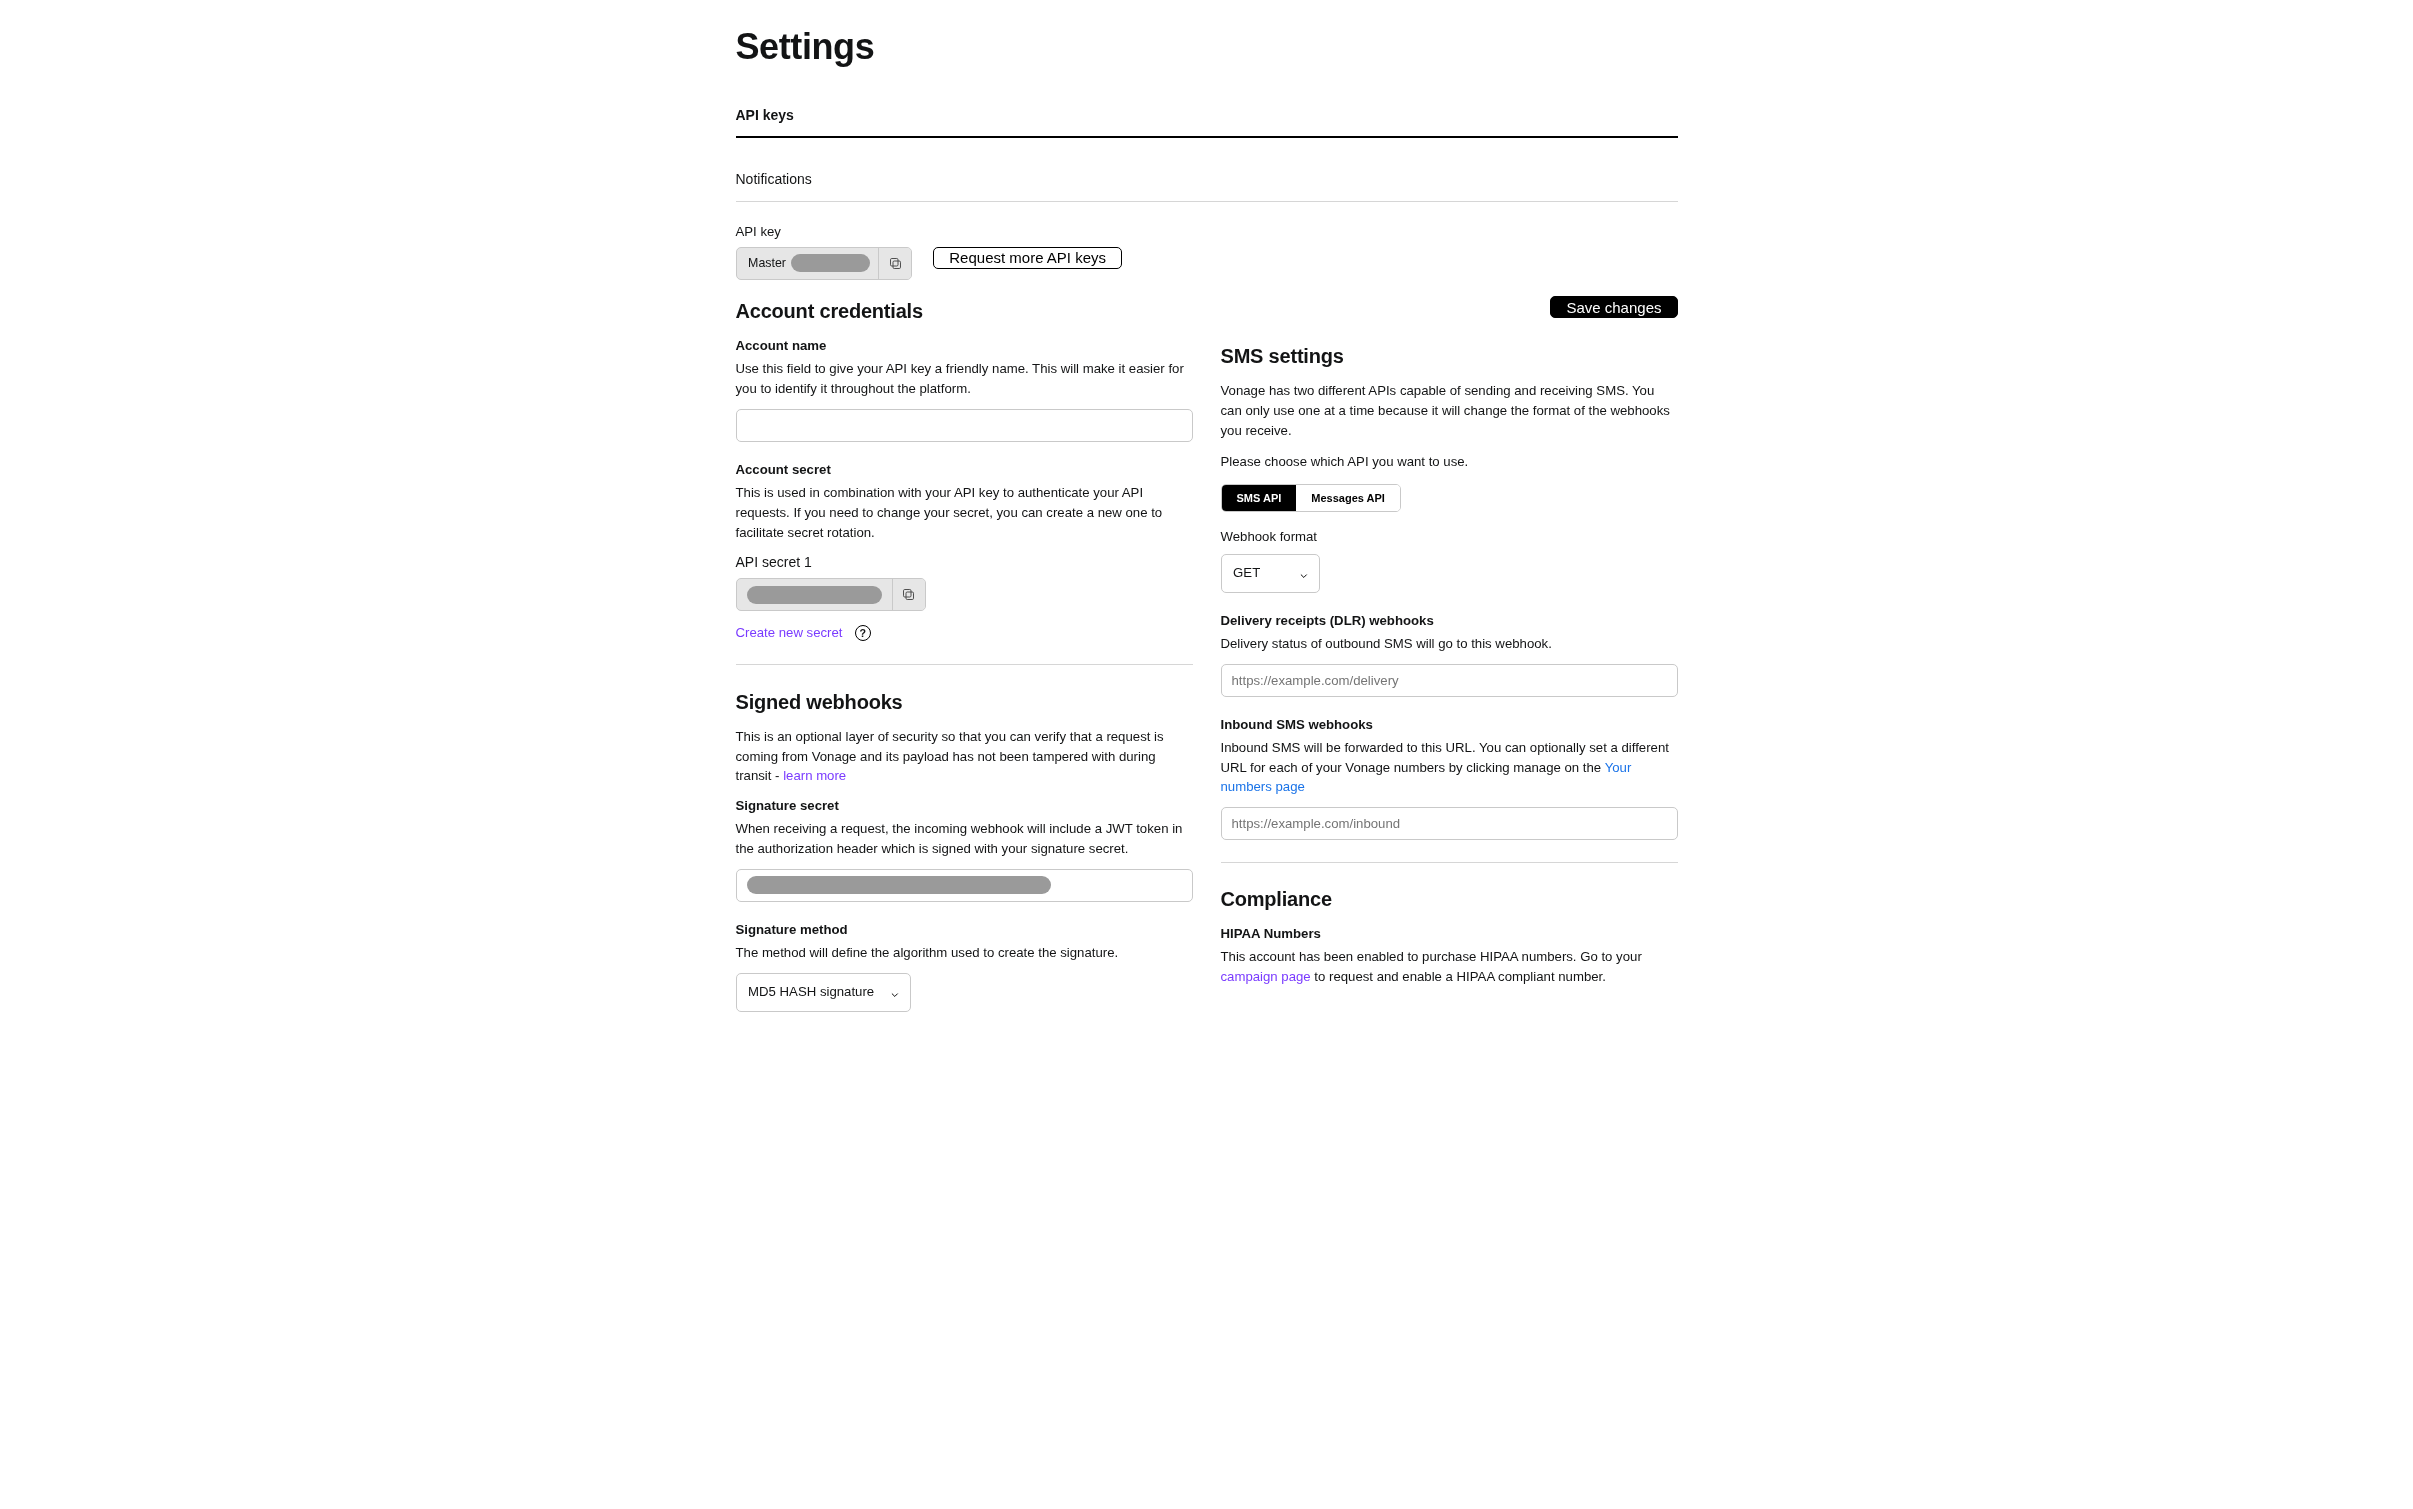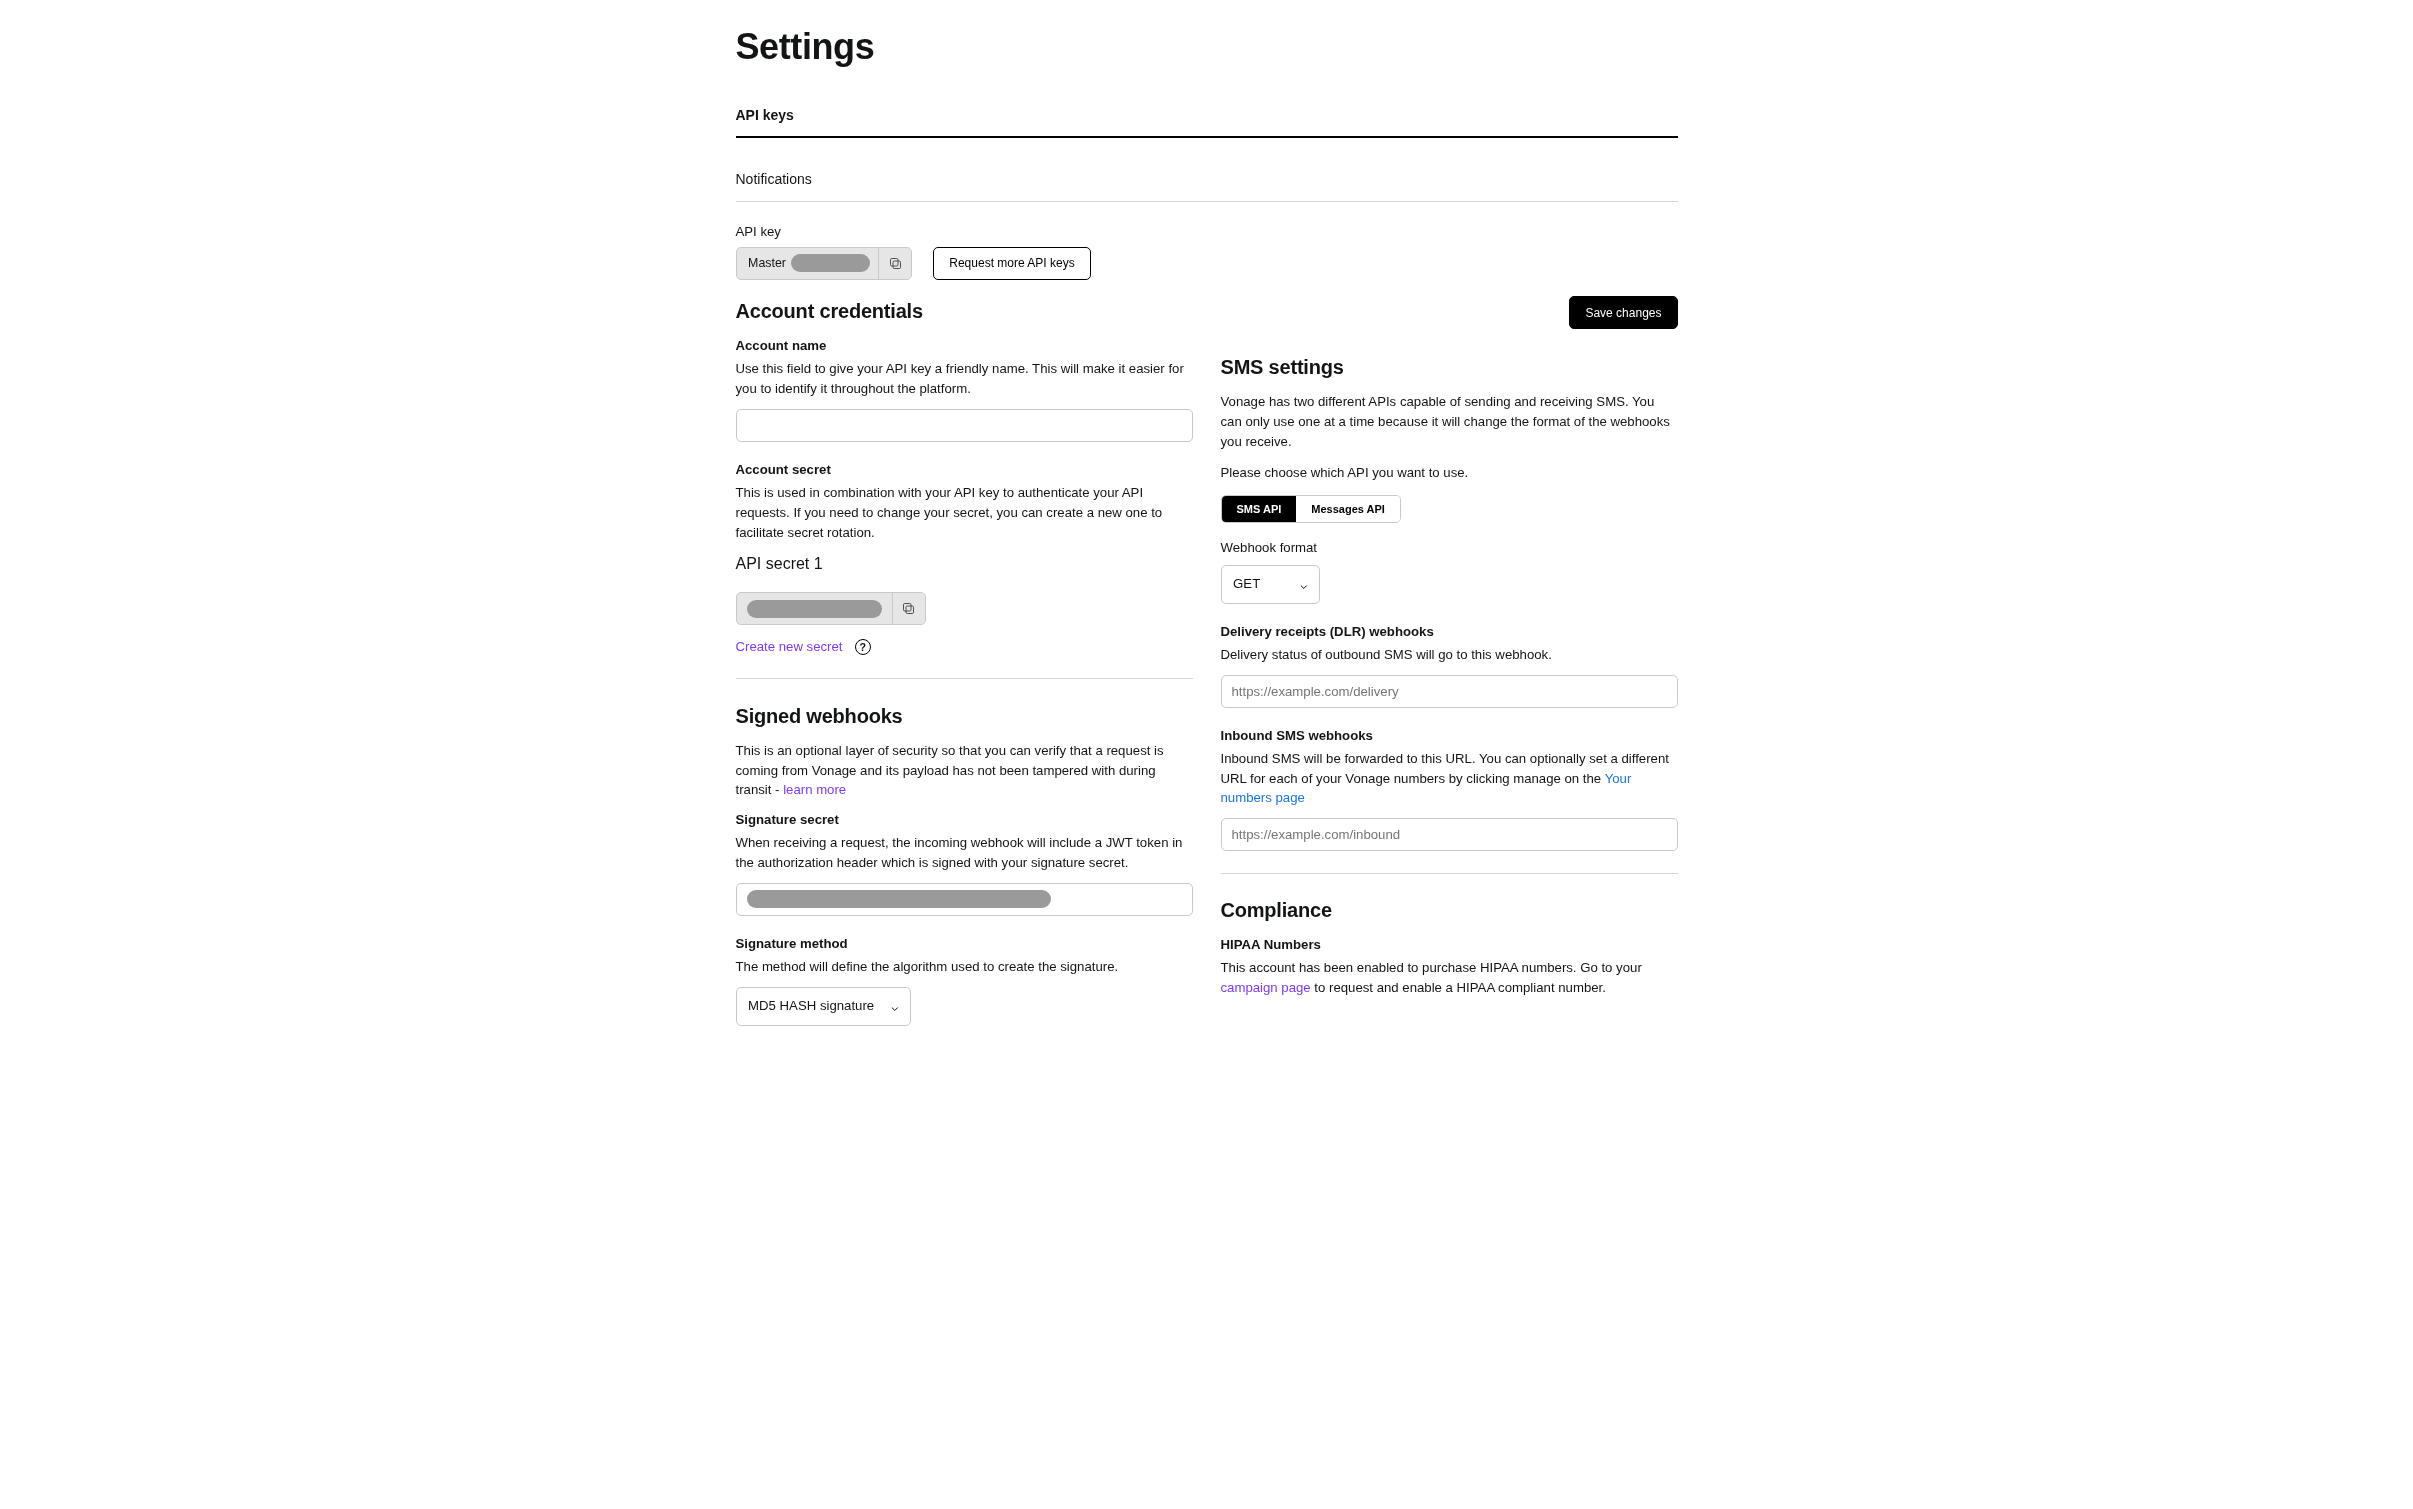--- a/index.html
+++ b/index.html
@@ -87,24 +87,24 @@
       width: 15px;
       height: 15px;
       stroke: #444;
       stroke-width: 1.5;
       fill: none;
     }
     .btn {
       display: inline-flex;
       align-items: center;
       justify-content: center;
-      height: 33px;
+      height: 22px;
       padding: 0 15px;
       border-radius: 5px;
-      font-size: 12px;
+      font-size: 15px;
       font-weight: 500;
       cursor: pointer;
       border: 1.2px solid #000;
       background: #fff;
       color: #000;
     }
     .btn-black {
       background: #000;
       color: #fff;
       border-color: #000;
@@ -258,22 +258,22 @@
     }
     .sms-desc {
       font-size: 13.2px;
       margin-bottom: 11.6px;
     }
     .sublabel {
       font-size: 13.2px;
       margin-bottom: 6.6px;
     }
     .secret-label-small {
-      font-size: 16px;
-      margin-bottom: 16px;
+      font-size: 14px;
+      margin-bottom: 5px;
     }
   </style>
 </head>
 <body>
 
 <div class="page">
   <h1 class="page-title">Settings</h1>
 
   <div class="tabs">
     <div class="tab active">API keys</div>

